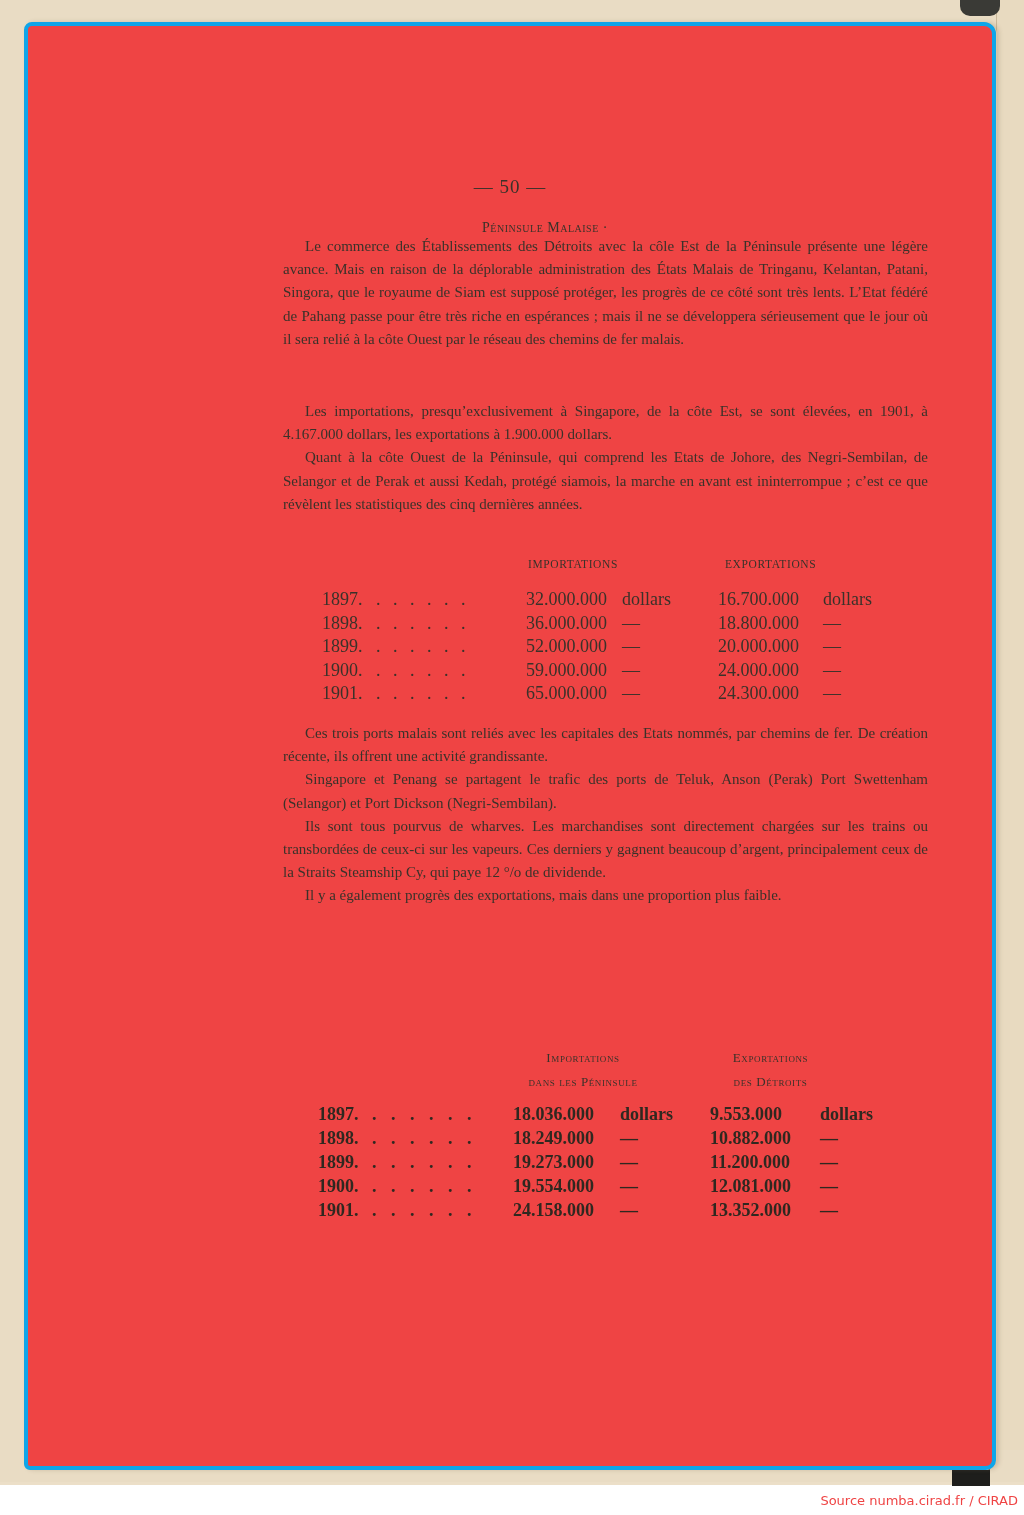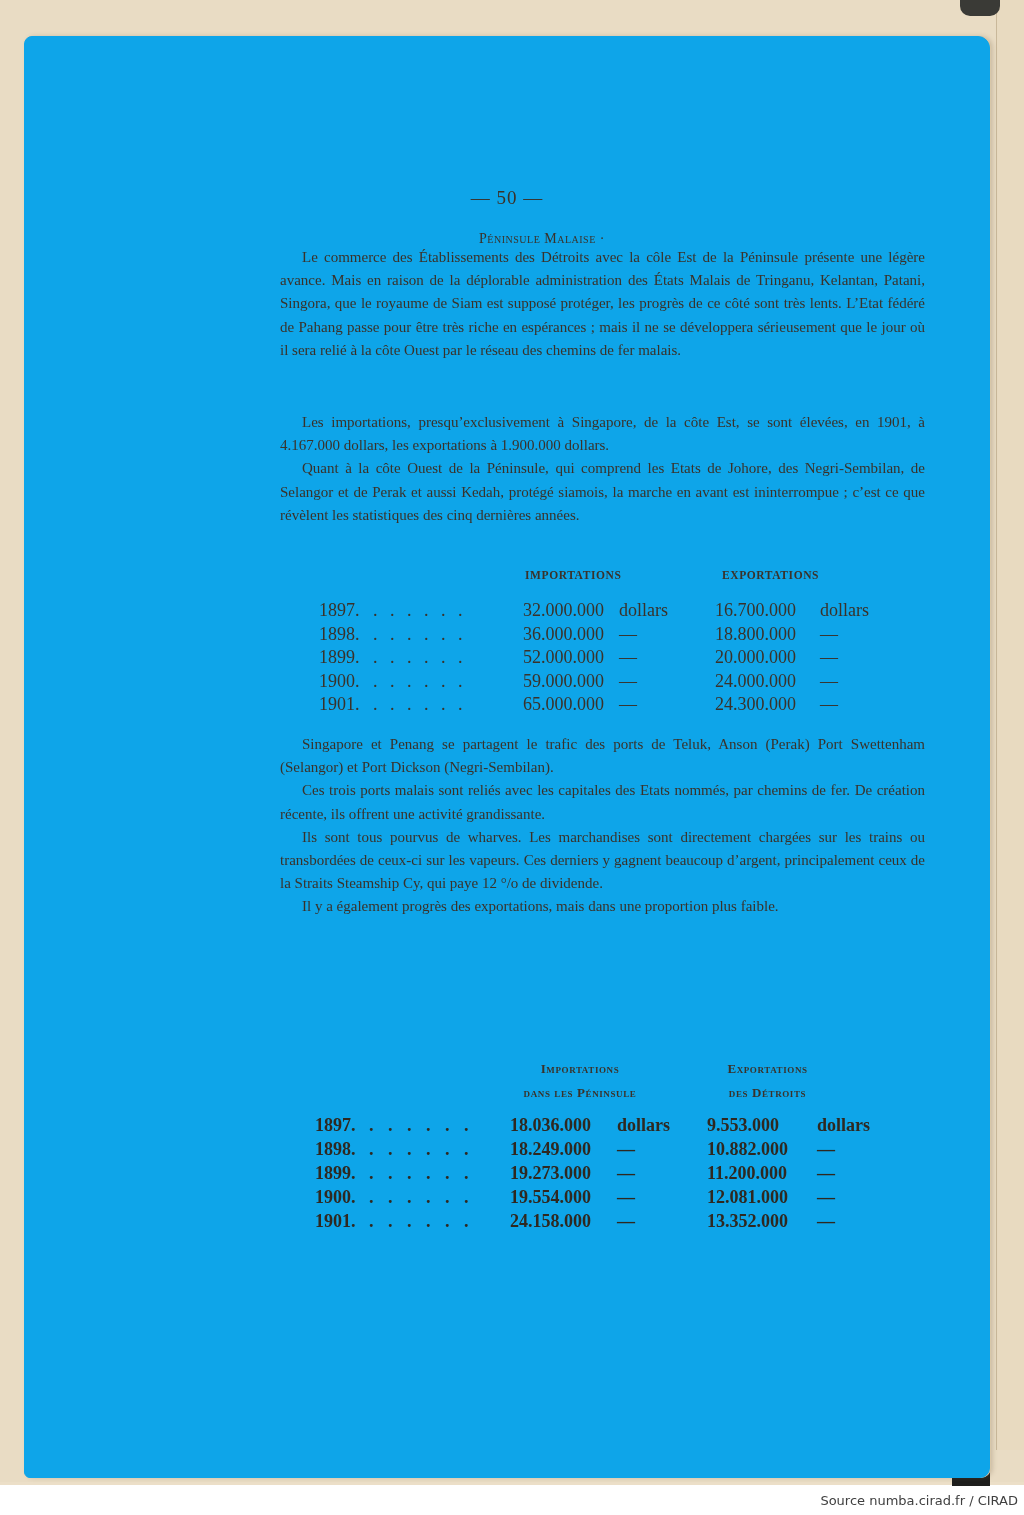--- a/index.html
+++ b/index.html
@@ -23,23 +23,23 @@
   }
   .binding-bottom {
     position:absolute; left:952px; top:1462px; width:38px; height:24px;
     background:#1e1e1c;
   }
   .right-edge {
     position:absolute; left:996px; top:0; width:28px; height:1450px;
     background:#e8dac0; border-left:1px solid #c9b89a;
   }
   .page {
-    position:absolute; left:24px; top:36px; width:964px; height:1440px;
-    background:#0ea5e9;
-    border:1px solid #0ea5e9;
+    position:absolute; left:24px; top:22px; width:964px; height:1440px;
+    background:#ef4444;
+    border:4px solid #0ea5e9;
     border-radius:8px 12px 10px 6px;
     box-shadow: 1px 0 0 #d8c7a8, 3px 0 4px rgba(120,100,70,0.25);
   }
   .page-inner { position:absolute; left:0; top:0; width:100%; height:100%; }
   .page-number {
     position:absolute; left:0; width:100%; top:150px; text-align:center;
     font-size:19px; letter-spacing:1px;
   }
   .section-title {
     position:absolute; left:0; width:100%; top:194px; text-align:center;
@@ -55,42 +55,42 @@
   .p1 { top:209px; }
   .p2 { top:374px; }
   .p3 { top:696px; }
   .table {
     position:absolute; left:290px; width:600px; font-size:18px;
   }
   .t1 { top:532px; }
   .t2 { top:1020px; }
   .thead { position:relative; height:30px; }
   .thead .h {
-    position:absolute; font-size:11.5px; letter-spacing:0.6px; text-transform:uppercase;font-weight:bold;
+    position:absolute; font-size:11.5px; letter-spacing:0.6px; text-transform:uppercase;
   }
   .t2 .thead { height:56px; }
   .t2 .thead .h { font-size:13px; font-variant:small-caps; text-transform:none; line-height:24px; text-align:center; }
   .row { position:relative; height:23.5px; line-height:23.5px; white-space:nowrap; }
   .row span { position:absolute; top:0; }
   .t2 .row { height:24px; line-height:24px; font-weight:bold; color:#2f2820; }
   .year { left:4px; }
   .dots { left:58px; letter-spacing:4px; }
   .imp { left:208px; }
   .imp-unit { left:304px; }
   .exp { left:400px; }
   .exp-unit { left:505px; }
   .t2 .year { left:0; }
   .t2 .dots { left:54px; letter-spacing:5px; }
   .t2 .imp { left:195px; }
   .t2 .imp-unit { left:302px; }
   .t2 .exp { left:392px; }
   .t2 .exp-unit { left:502px; }
   .source {
     position:absolute; right:6px; top:1493px;
-    font-family:"DejaVu Sans", sans-serif; font-size:13px; color:#404040;
+    font-family:"DejaVu Sans", sans-serif; font-size:13px; color:#ef4444;
   }
 </style>
 </head>
 <body>
 
 <div class="scan">
   <div class="back-page"></div>
   <div class="right-edge"></div>
   <div class="binding-top"></div>
   <div class="binding-bottom"></div>
@@ -152,22 +152,22 @@
               <span class="dots">. . . . . .</span>
               <span class="imp">65.000.000</span>
               <span class="imp-unit">—</span>
               <span class="exp">24.300.000</span>
               <span class="exp-unit">—</span>
             </div>
           </div>
       </div>
 
       <div class="body-text p3">
+        <p>Ces trois ports malais sont reliés avec les capitales des Etats nommés, par chemins de fer. De création récente, ils offrent une activité grandissante.</p>
         <p>Singapore et Penang se partagent le trafic des ports de Teluk, Anson (Perak) Port Swettenham (Selangor) et Port Dickson (Negri-Sembilan).</p>
-        <p>Ces trois ports malais sont reliés avec les capitales des Etats nommés, par chemins de fer. De création récente, ils offrent une activité grandissante.</p>
         <p>Ils sont tous pourvus de wharves. Les marchandises sont directement chargées sur les trains ou transbordées de ceux-ci sur les vapeurs. Ces derniers y gagnent beaucoup d’argent, principalement ceux de la Straits Steamship Cy, qui paye 12 °/o de dividende.</p>
         <p>Il y a également progrès des exportations, mais dans une proportion plus faible.</p>
       </div>
 
       <div class="table t2">
         <div class="thead">
           <span class="h" style="left:180px;width:170px;">
             <span style="position:static;display:block;">Importations</span>
             <span style="position:static;display:block;">dans les Péninsule</span>
           </span>

